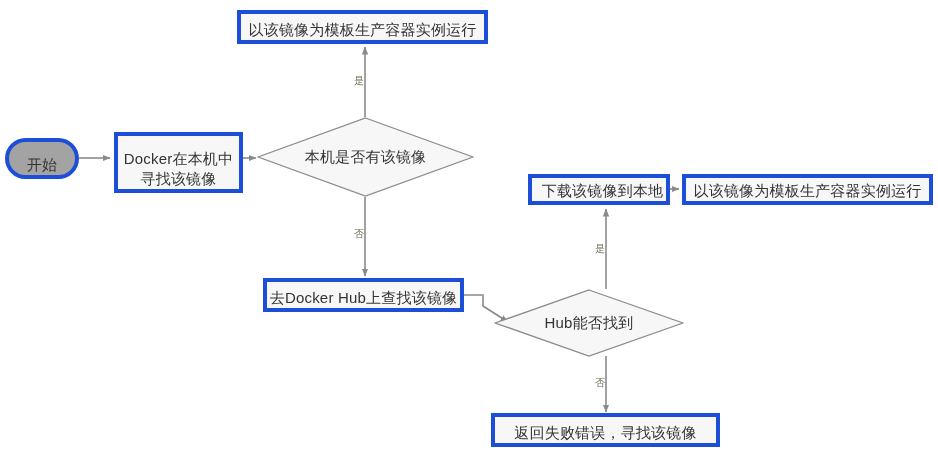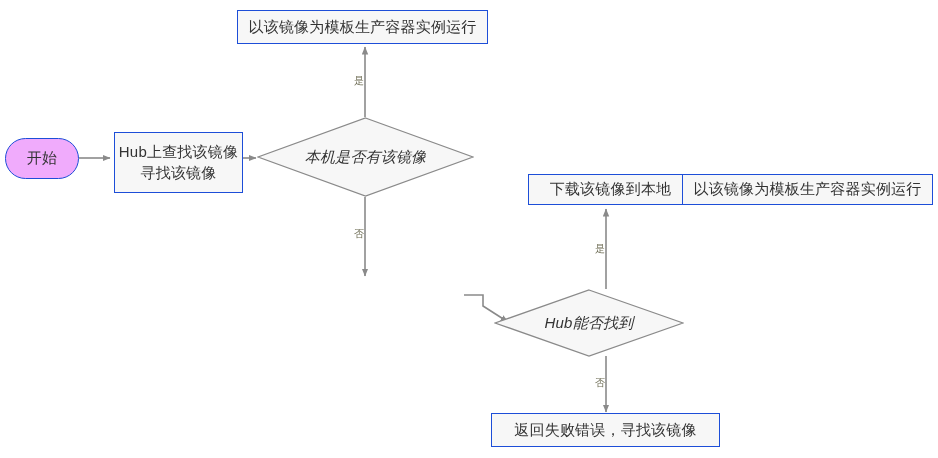--- a/index.html
+++ b/index.html
@@ -14,38 +14,37 @@
     position: relative;
     width: 938px;
     height: 458px;
     background: #ffffff;
     overflow: hidden;
   }
   .node {
     position: absolute;
     box-sizing: border-box;
     display: flex;
-    align-items: center;
+    align-items: flex-end;
     justify-content: center;
     text-align: center;
     color: #333333;
     background: #f7f7f7;
-    border: 1px solid #1d4ed8;
+    border: 4px solid #1d4ed8;
     font-size: 15px;
     line-height: 1.35;
     letter-spacing: 0.2px;
     white-space: pre-line;
   }
   .node.terminator {
     border-radius: 22px;
-    background: #f0abfc;
+    background: #a3a3a3;
   }
   .diamond-wrap {
     position: absolute;
-    font-style: italic;
   }
   .diamond-wrap svg {
     position: absolute;
     left: 0;
     top: 0;
     display: block;
   }
   .diamond-label {
     position: absolute;
     left: 0;
@@ -104,44 +103,47 @@
     <line x1="670" y1="189" x2="679" y2="189" stroke="#8a8a8a" stroke-width="1.6" marker-end="url(#arrow)"></line>
 
     <line x1="606" y1="356" x2="606" y2="412" stroke="#8a8a8a" stroke-width="1.6" marker-end="url(#arrow)"></line>
   </svg>
 
   <div class="node terminator" style="left:5px; top:138px; width:74px; height:41px; font-size:15px;">
     <span>开始</span>
   </div>
 
   <div class="node" style="left:114px; top:132px; width:129px; height:61px;">
-    <span>Hub上查找该镜像
+    <span>Docker在本机中
 寻找该镜像</span>
   </div>
 
   <div class="diamond-wrap" style="left:257px; top:117px; width:217px; height:80px;">
     <svg width="217" height="80" viewBox="0 0 217 80" xmlns="http://www.w3.org/2000/svg">
       <polygon points="108.5,1 216,40 108.5,79 1,40" fill="#f7f7f7" stroke="#8a8a8a" stroke-width="1.3"></polygon>
     </svg>
     <div class="diamond-label">本机是否有该镜像</div>
   </div>
 
   <div class="node" style="left:237px; top:10px; width:251px; height:34px;">
     <span>以该镜像为模板生产容器实例运行</span>
   </div>
 
+  <div class="node" style="left:263px; top:278px; width:201px; height:34px;">
+    <span>去Docker Hub上查找该镜像</span>
+  </div>
 
   <div class="diamond-wrap" style="left:494px; top:289px; width:190px; height:68px;">
     <svg width="190" height="68" viewBox="0 0 190 68" xmlns="http://www.w3.org/2000/svg">
       <polygon points="95,1 189,34 95,67 1,34" fill="#f7f7f7" stroke="#8a8a8a" stroke-width="1.3"></polygon>
     </svg>
     <div class="diamond-label">Hub能否找到</div>
   </div>
 
-  <div class="node" style="left:528px; top:174px; width:158px; height:31px;padding-left:7px;">
+  <div class="node" style="left:528px; top:174px; width:142px; height:31px;padding-left:7px;">
     <span>下载该镜像到本地</span>
   </div>
 
   <div class="node" style="left:682px; top:174px; width:251px; height:31px;">
     <span>以该镜像为模板生产容器实例运行</span>
   </div>
 
   <div class="node" style="left:491px; top:413px; width:229px; height:34px;">
     <span>返回失败错误，寻找该镜像</span>
   </div>

